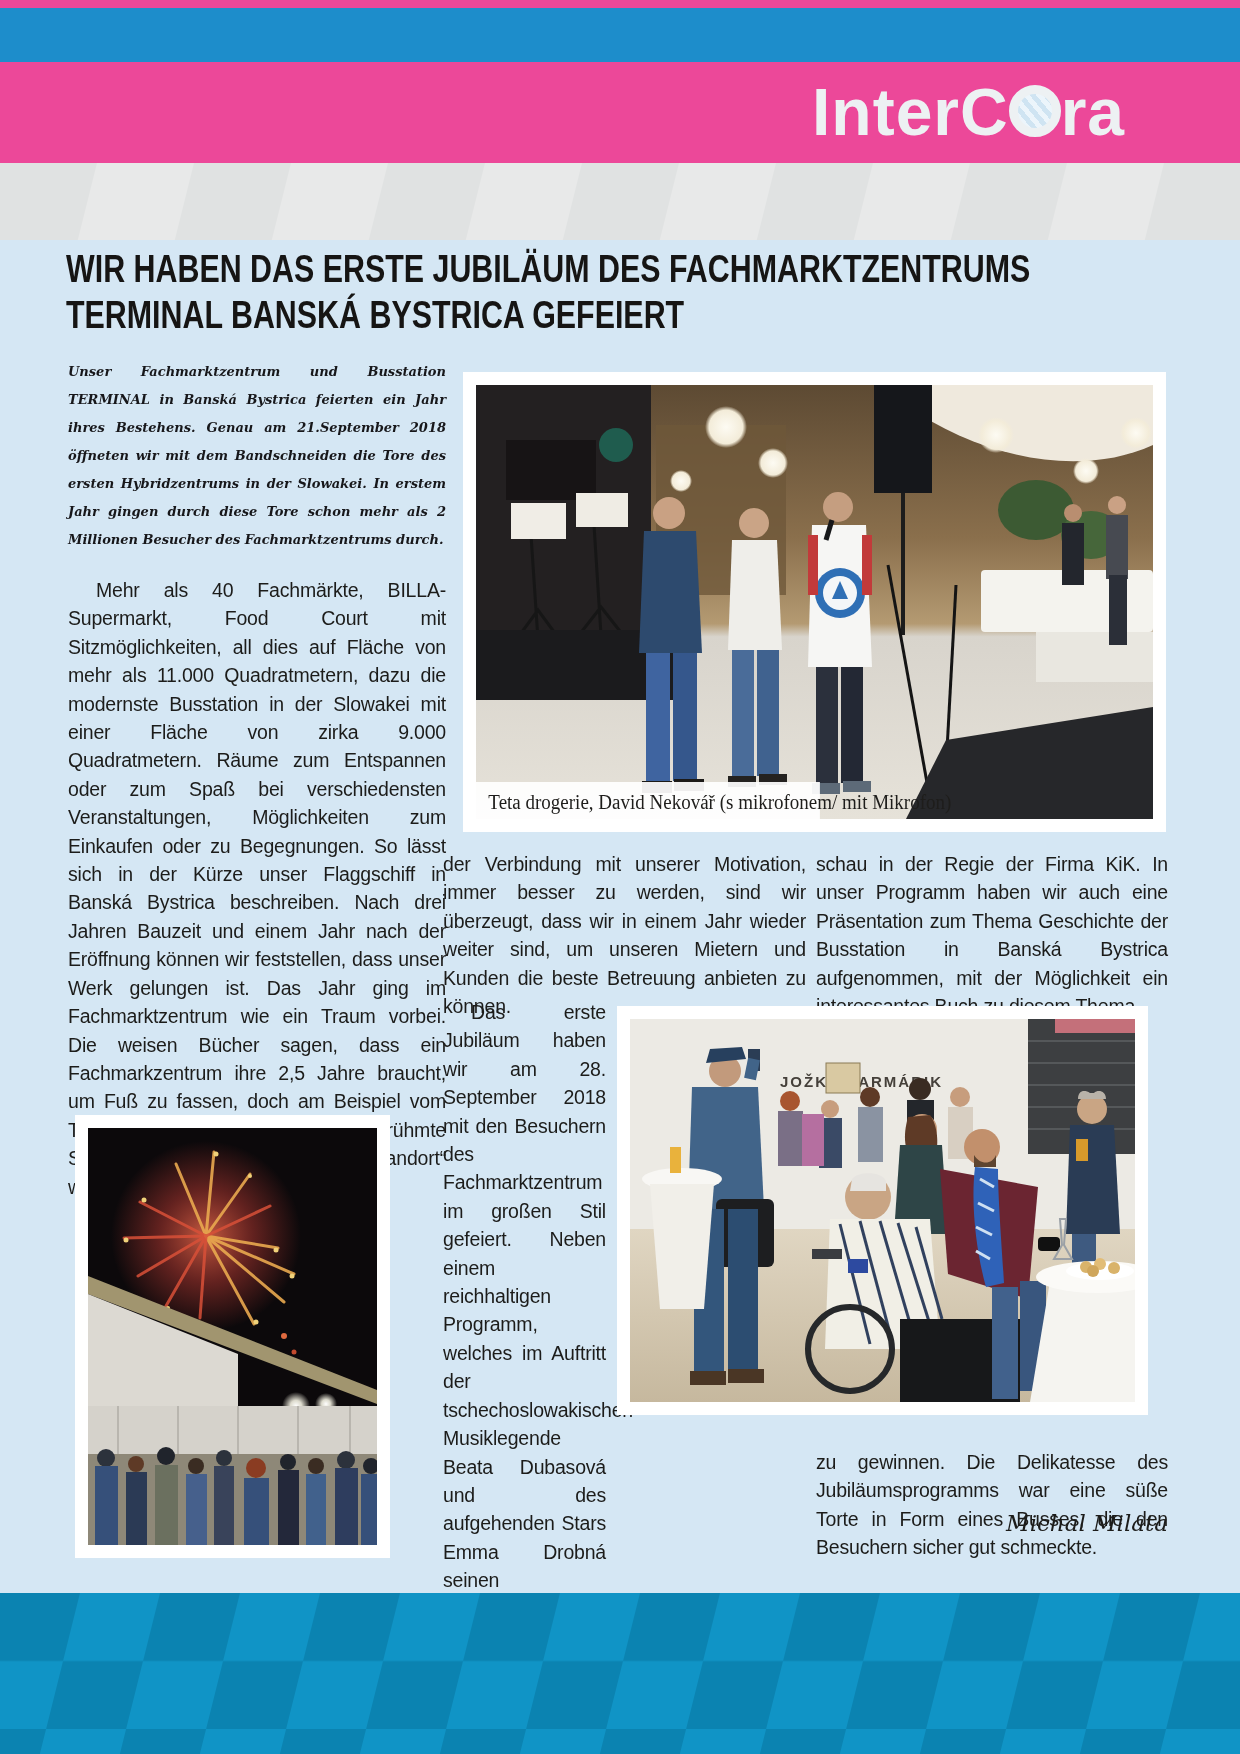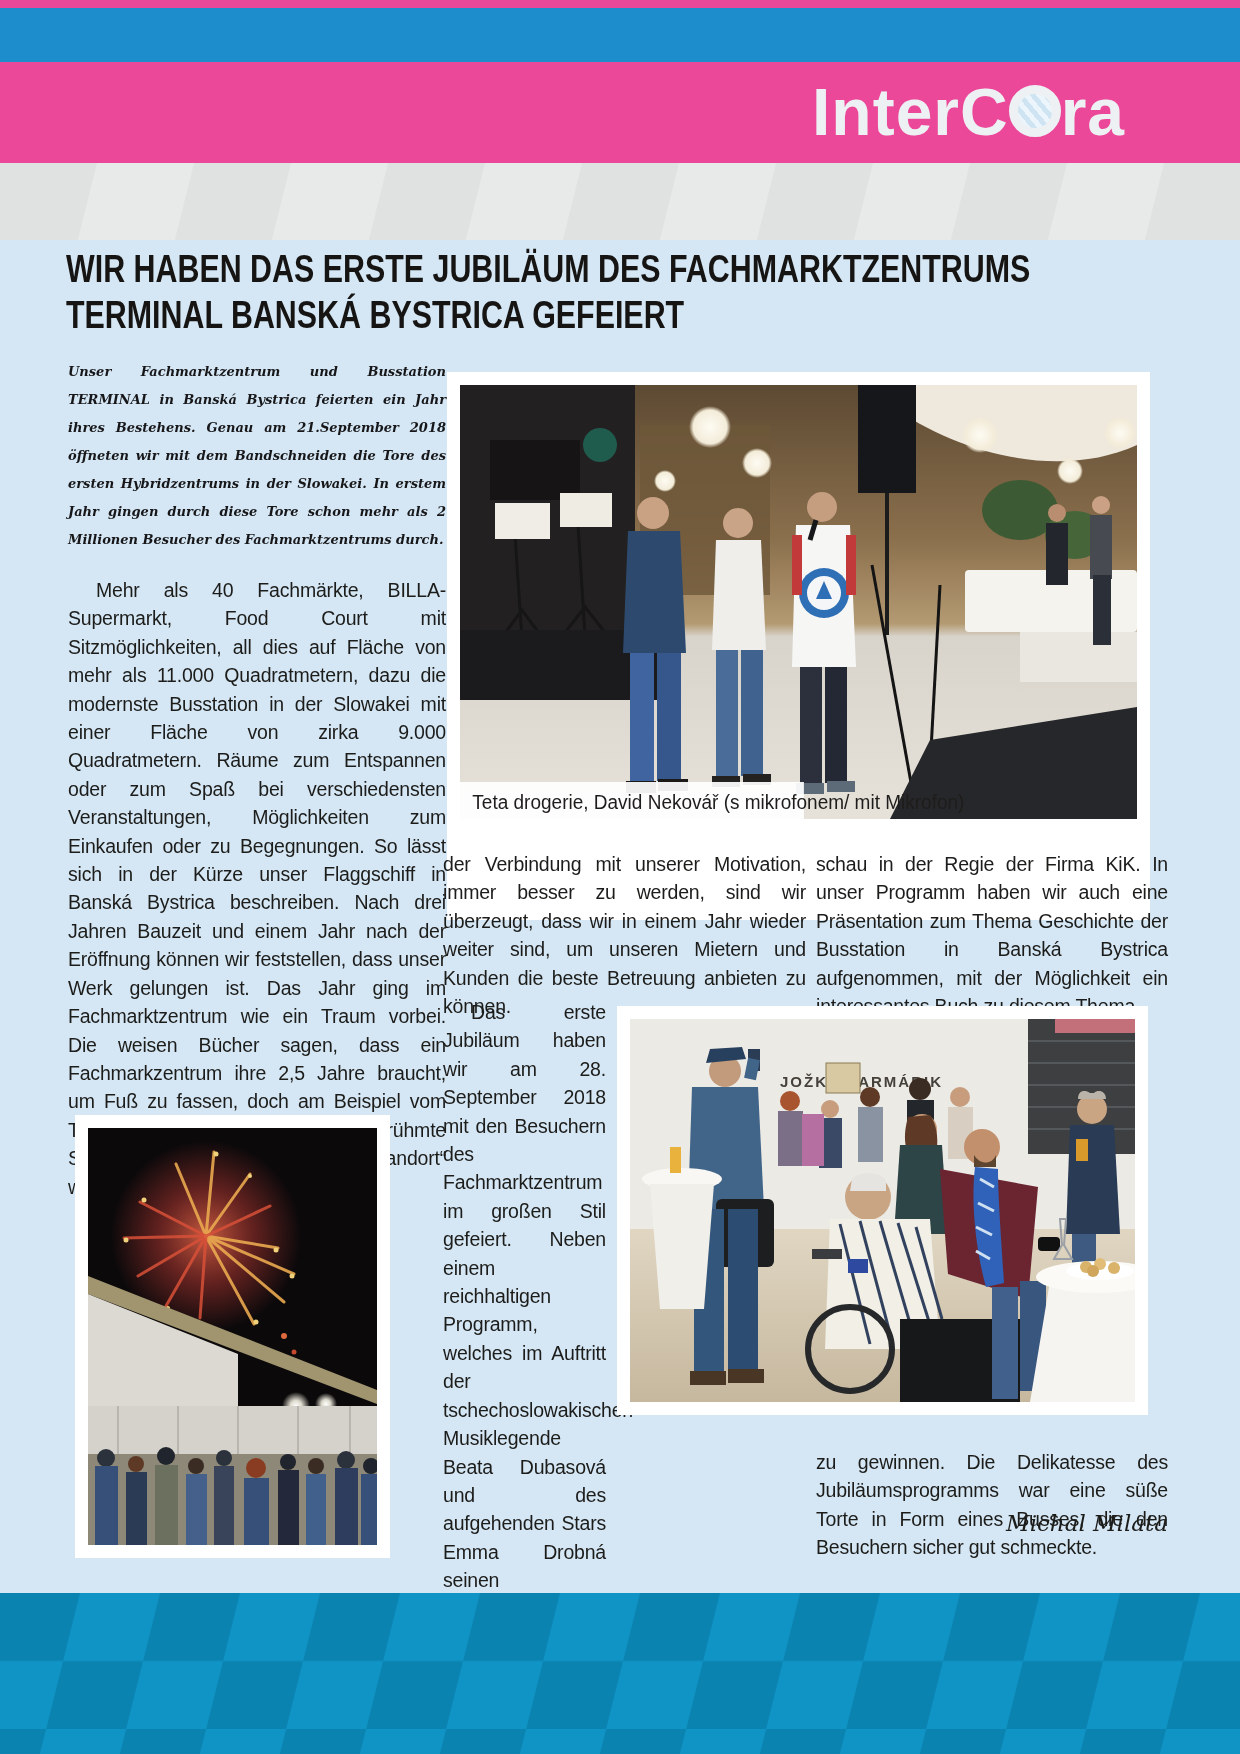--- a/index.html
+++ b/index.html
@@ -29,21 +29,21 @@
   .indent{text-indent:28px;}
   .col1{left:68px;top:576px;width:378px;}
   .colB1{left:443px;top:850px;width:363px;}
   .colC1{left:816px;top:850px;width:352px;}
   .narrow{left:443px;top:998px;width:163px;}
   .colB2{left:443px;top:1426px;width:363px;}
   .colC2{left:816px;top:1448px;width:352px;}
   .signature{position:absolute;left:816px;top:1510px;width:352px;text-align:right;
     font-family:"DejaVu Serif",serif;font-style:italic;font-size:23px;color:#1c1c1a;}
   .photo-frame{position:absolute;background:#ffffff;padding:13px;box-sizing:border-box;}
-  .frame1{left:447px;top:372px;width:703px;height:548px;}
+  .frame1{left:463px;top:372px;width:703px;height:460px;font-family:Liberation Serif, serif;}
   .frame2{left:617px;top:1006px;width:531px;height:409px;}
   .frame3{left:75px;top:1115px;width:315px;height:443px;}
   .photo-frame svg{display:block;}
   .caption{position:absolute;left:13px;top:410px;width:362px;height:40px;
     background:rgba(255,255,255,0.93);color:#1e1d1b;font-size:20px;line-height:40px;
     padding-left:13px;box-sizing:border-box;white-space:nowrap;
     transform:scaleX(0.95);transform-origin:0 0;}
 </style>
 </head>
 <body>

